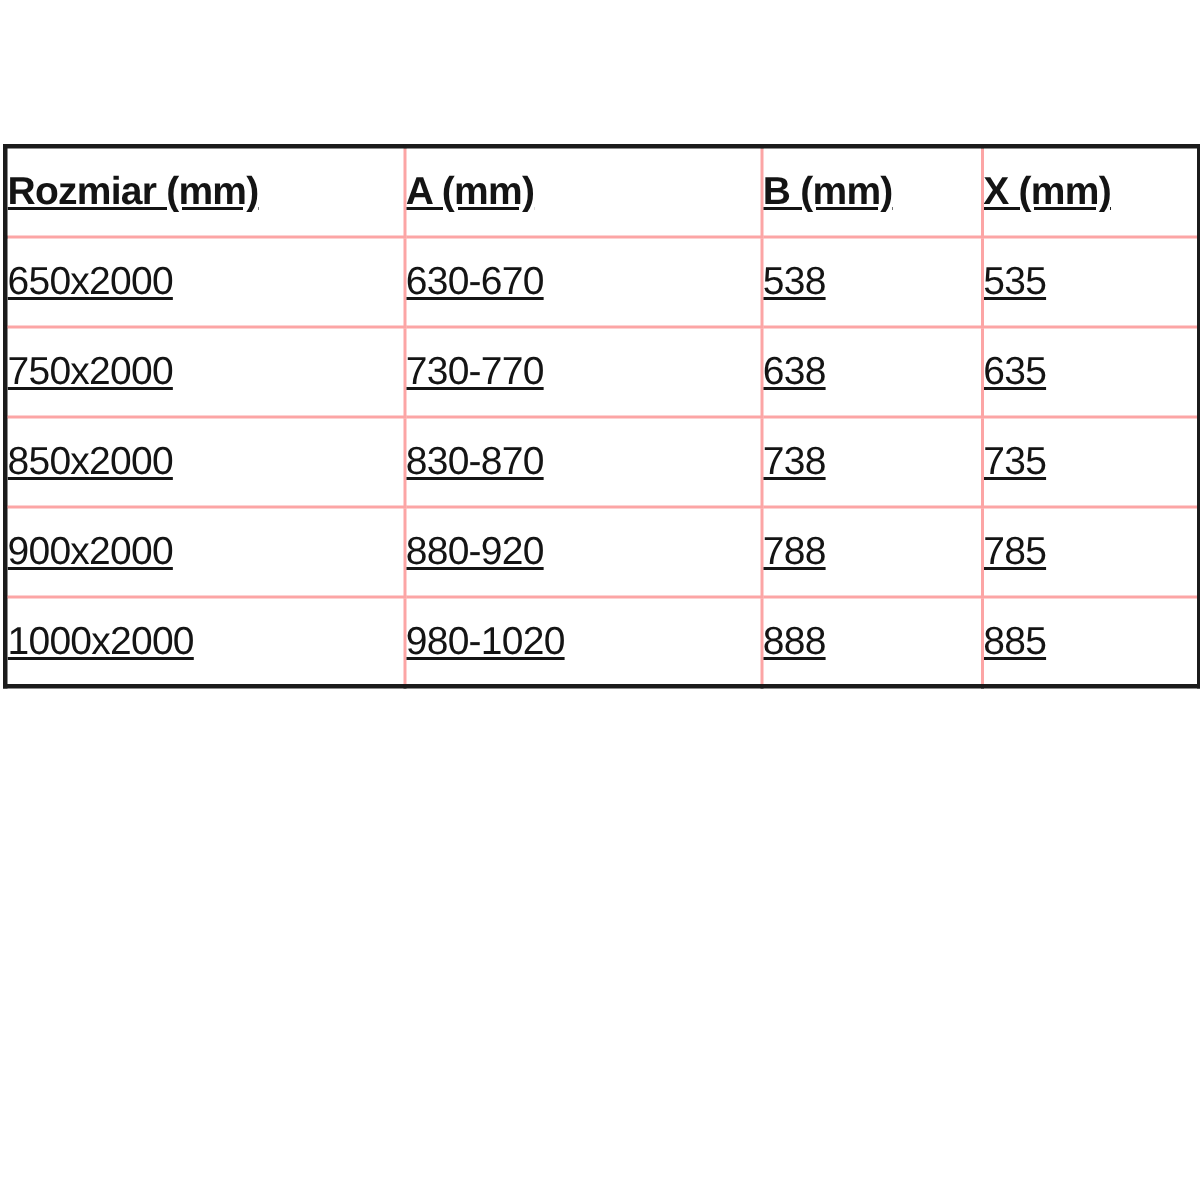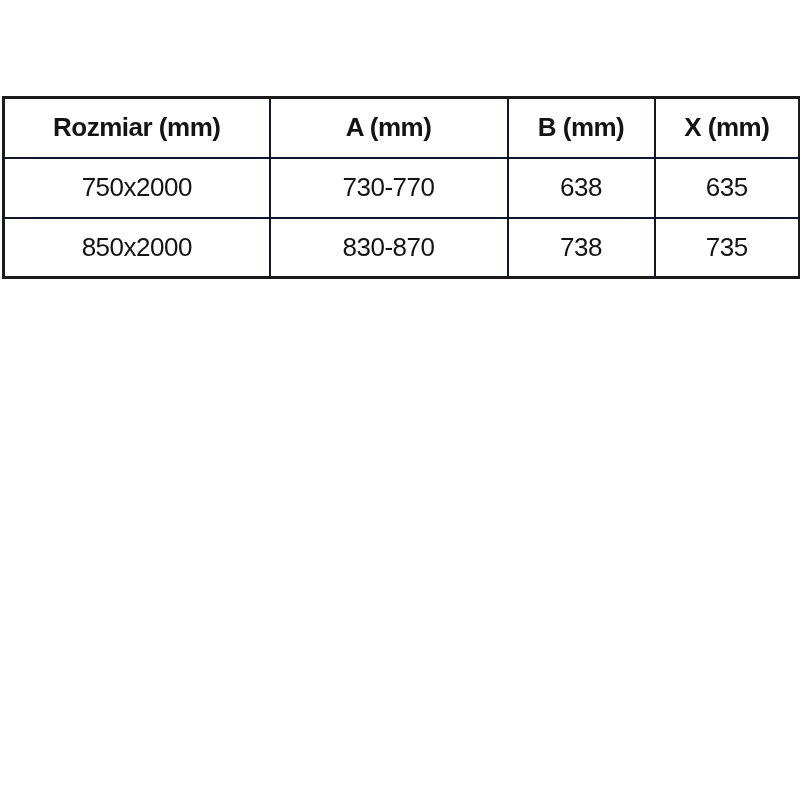--- a/index.html
+++ b/index.html
@@ -21,29 +21,30 @@
     left: 2px;
     top: 96px;
     width: 796px;
     border-collapse: collapse;
     table-layout: fixed;
     background: #ffffff;
     border: 3px solid #1b1b1b;
   }
   table.spec-table th,
   table.spec-table td {
-    border: 2px solid #0f172a;
+    border: 2px solid #fca5a5;
     height: 60px;
-    text-align: center;
+    text-align: left;
     vertical-align: middle;
     color: #141414;
     font-size: 26px;
     letter-spacing: -0.5px;
     white-space: nowrap;
     overflow: hidden;
+    text-decoration: underline;
   }
   table.spec-table th {
     font-weight: bold;
   }
   table.spec-table td {
     font-weight: normal;
   }
   col.c1 { width: 266px; }
   col.c2 { width: 238px; }
   col.c3 { width: 147px; }
@@ -63,26 +64,44 @@
     <thead>
       <tr>
         <th>Rozmiar (mm)</th>
         <th>A (mm)</th>
         <th>B (mm)</th>
         <th>X (mm)</th>
       </tr>
     </thead>
     <tbody>
       <tr>
+        <td>650x2000</td>
+        <td>630-670</td>
+        <td>538</td>
+        <td>535</td>
+      </tr>
+      <tr>
         <td>750x2000</td>
         <td>730-770</td>
         <td>638</td>
         <td>635</td>
       </tr>
       <tr>
         <td>850x2000</td>
         <td>830-870</td>
         <td>738</td>
         <td>735</td>
       </tr>
+      <tr>
+        <td>900x2000</td>
+        <td>880-920</td>
+        <td>788</td>
+        <td>785</td>
+      </tr>
+      <tr>
+        <td>1000x2000</td>
+        <td>980-1020</td>
+        <td>888</td>
+        <td>885</td>
+      </tr>
     </tbody>
   </table>
 </div>
 
 </body></html>

